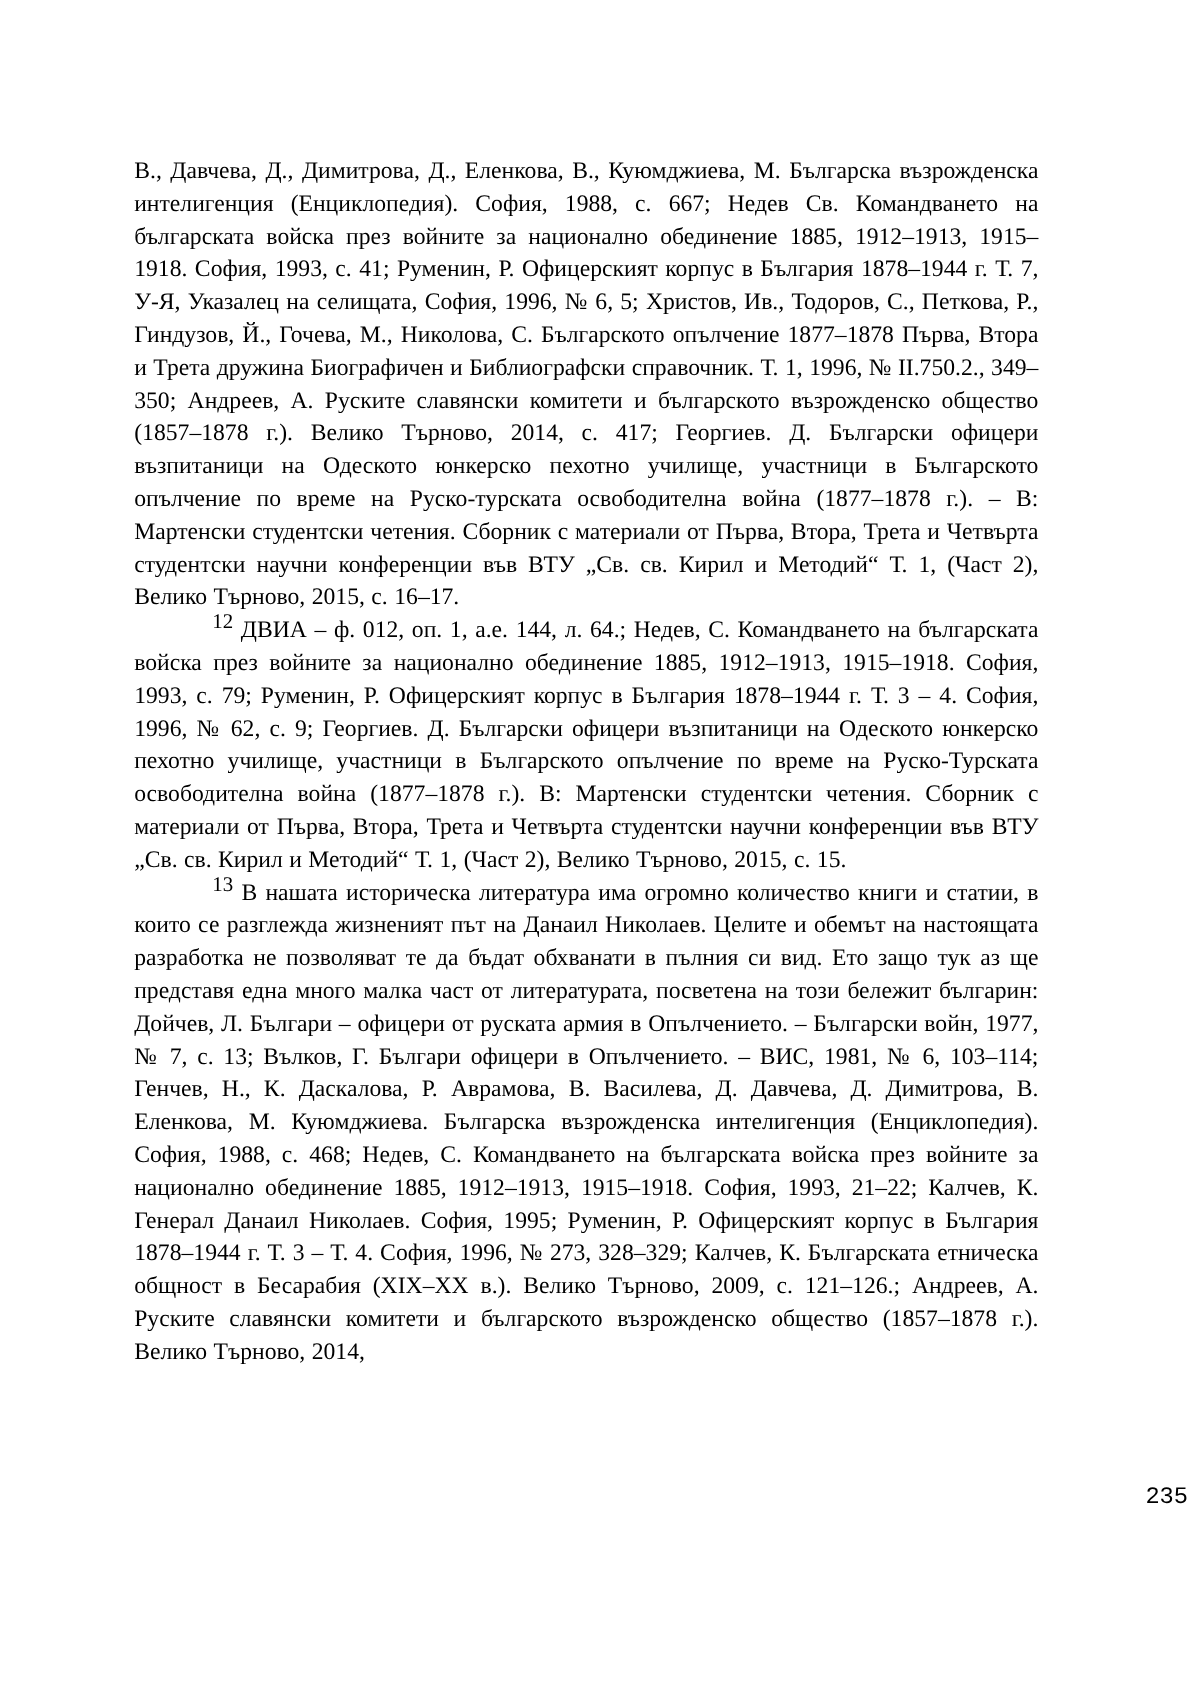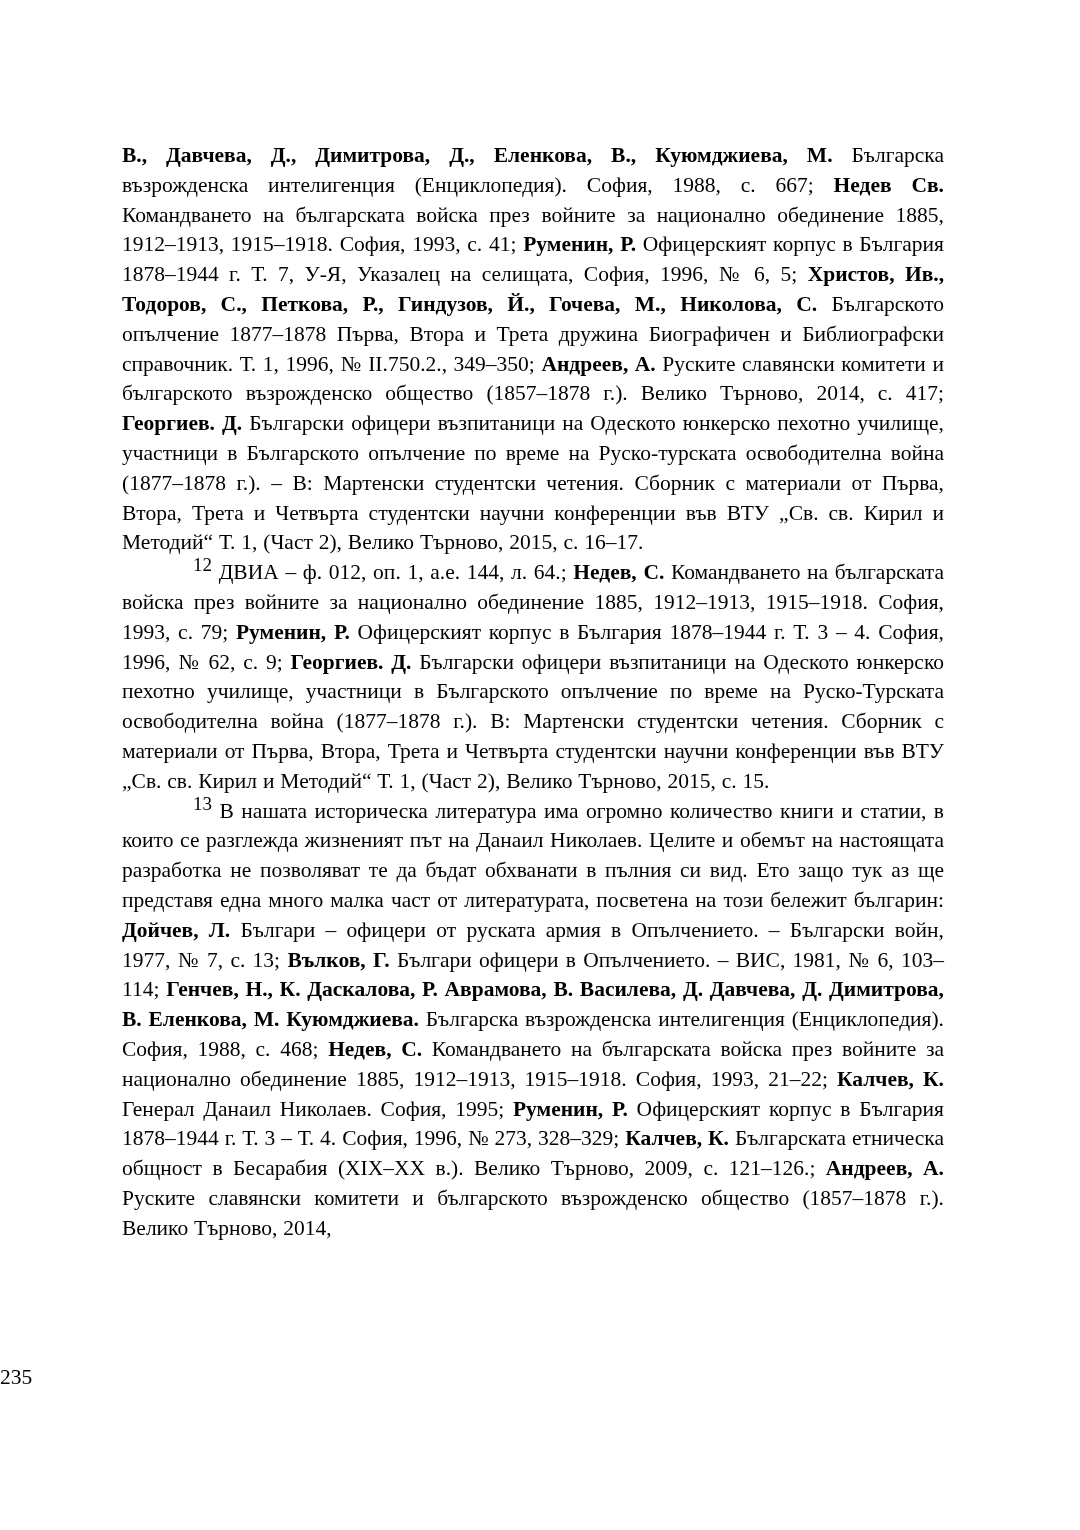--- a/index.html
+++ b/index.html
@@ -28,37 +28,36 @@
     text-align: justify;
     font-size: 21.5px;
     line-height: 29.8px;
     hyphens: none;
     word-spacing: 0.5px;
   }
   .para.indent {
     text-indent: 71px;
   }
   .bold {
-    font-weight: bold;
+    font-weight: normal;
   }
   sup.fn-num {
     font-size: 19px;
     line-height: 0;
     vertical-align: super;
   }
   .page-number {
     position: absolute;
     top: 1349px;
     left: 0;
     width: 100%;
-    text-align: left;
+    text-align: right;
     font-size: 21.5px;
-    font-family: Liberation Serif, serif;
+    font-family: Liberation Mono, monospace;
     color: #000000;
-    margin-top: 16px;
   }
 </style>
 </head>
 <body>
 
 <div class="page">
   <div class="text-block">
       <p class="para"><span class="bold">В., Давчева, Д., Димитрова, Д., Еленкова, В., Куюмджиева, М.</span><span> Българска възрожденска интелигенция (Енциклопедия). София, 1988, с. 667; </span><span class="bold">Недев Св.</span><span> Командването на българската войска през войните за национално обединение 1885, 1912–1913, 1915–1918. София, 1993, с. 41; </span><span class="bold">Руменин, Р.</span><span> Офицерският корпус в България 1878–1944 г. Т. 7, У-Я, Указалец на селищата, София, 1996, № 6, 5; </span><span class="bold">Христов, Ив., Тодоров, С., Петкова, Р., Гиндузов, Й., Гочева, М., Николова, С.</span><span> Българското опълчение 1877–1878 Първа, Втора и Трета дружина Биографичен и Библиографски справочник. Т. 1, 1996, № II.750.2., 349–350; </span><span class="bold">Андреев, А.</span><span> Руските славянски комитети и българското възрожденско общество (1857–1878 г.). Велико Търново, 2014, с. 417; </span><span class="bold">Георгиев. Д.</span><span> Български офицери възпитаници на Одеското юнкерско пехотно училище, участници в Българското опълчение по време на Руско-турската освободителна война (1877–1878 г.). – В: Мартенски студентски четения. Сборник с материали от Първа, Втора, Трета и Четвърта студентски научни конференции във ВТУ „Св. св. Кирил и Методий“ Т. 1, (Част 2), Велико Търново, 2015, с. 16–17.</span></p>
       <p class="para indent"><sup class="fn-num">12</sup><span> ДВИА – ф. 012, оп. 1, а.е. 144, л. 64.; </span><span class="bold">Недев, С.</span><span> Командването на българската войска през войните за национално обединение 1885, 1912–1913, 1915–1918. София, 1993, с. 79; </span><span class="bold">Руменин, Р.</span><span> Офицерският корпус в България 1878–1944 г. Т. 3 – 4. София, 1996, № 62, с. 9; </span><span class="bold">Георгиев. Д.</span><span> Български офицери възпитаници на Одеското юнкерско пехотно училище, участници в Българското опълчение по време на Руско-Турската освободителна война (1877–1878 г.). В: Мартенски студентски четения. Сборник с материали от Първа, Втора, Трета и Четвърта студентски научни конференции във ВТУ „Св. св. Кирил и Методий“ Т. 1, (Част 2), Велико Търново, 2015, с. 15.</span></p>
       <p class="para indent"><sup class="fn-num">13</sup><span> В нашата историческа литература има огромно количество книги и статии, в които се разглежда жизненият път на Данаил Николаев. Целите и обемът на настоящата разработка не позволяват те да бъдат обхванати в пълния си вид. Ето защо тук аз ще представя една много малка част от литературата, посветена на този бележит българин: </span><span class="bold">Дойчев, Л.</span><span> Българи – офицери от руската армия в Опълчението. – Български войн, 1977, № 7, с. 13; </span><span class="bold">Вълков, Г.</span><span> Българи офицери в Опълчението. – ВИС, 1981, № 6, 103–114; </span><span class="bold">Генчев, Н., К. Даскалова, Р. Аврамова, В. Василева, Д. Давчева, Д. Димитрова, В. Еленкова, М. Куюмджиева.</span><span> Българска възрожденска интелигенция (Енциклопедия). София, 1988, с. 468; </span><span class="bold">Недев, С.</span><span> Командването на българската войска през войните за национално обединение 1885, 1912–1913, 1915–1918. София, 1993, 21–22; </span><span class="bold">Калчев, К.</span><span> Генерал Данаил Николаев. София, 1995; </span><span class="bold">Руменин, Р.</span><span> Офицерският корпус в България 1878–1944 г. Т. 3 – Т. 4. София, 1996, № 273, 328–329; </span><span class="bold">Калчев, К.</span><span> Българската етническа общност в Бесарабия (XIX–XX в.). Велико Търново, 2009, с. 121–126.; </span><span class="bold">Андреев, А.</span><span> Руските славянски комитети и българското възрожденско общество (1857–1878 г.). Велико Търново, 2014,</span></p>

